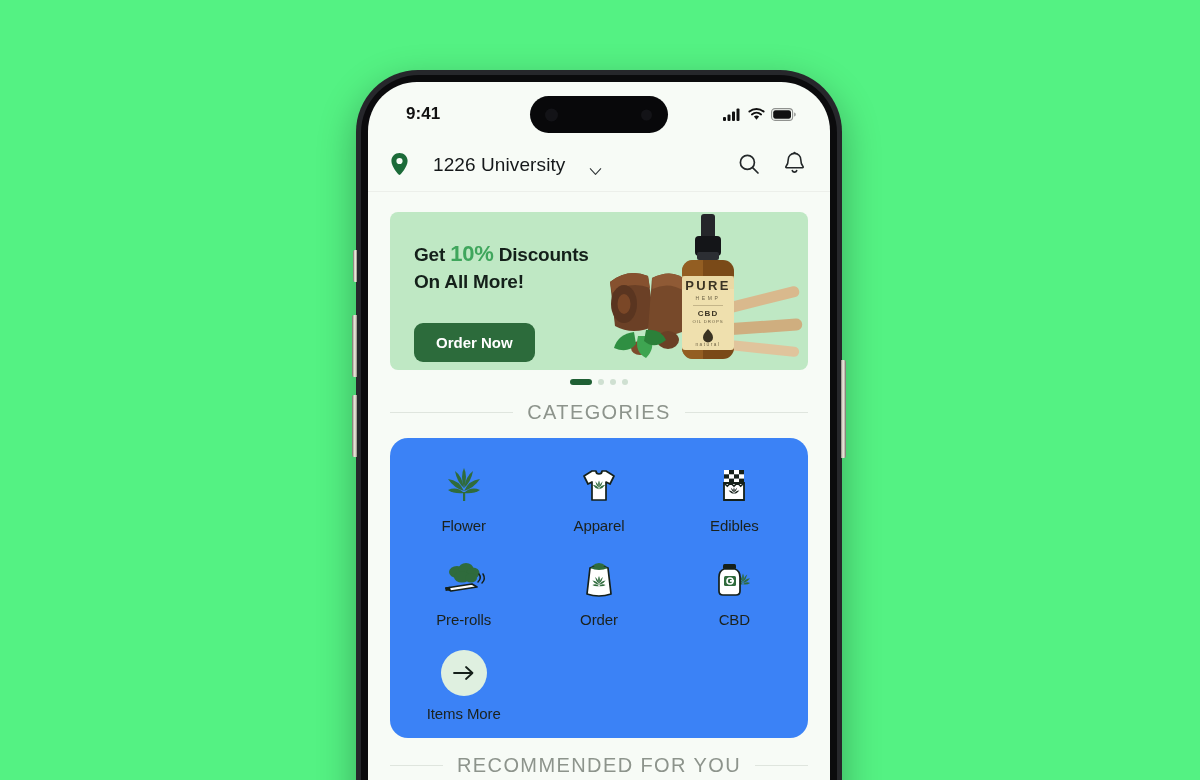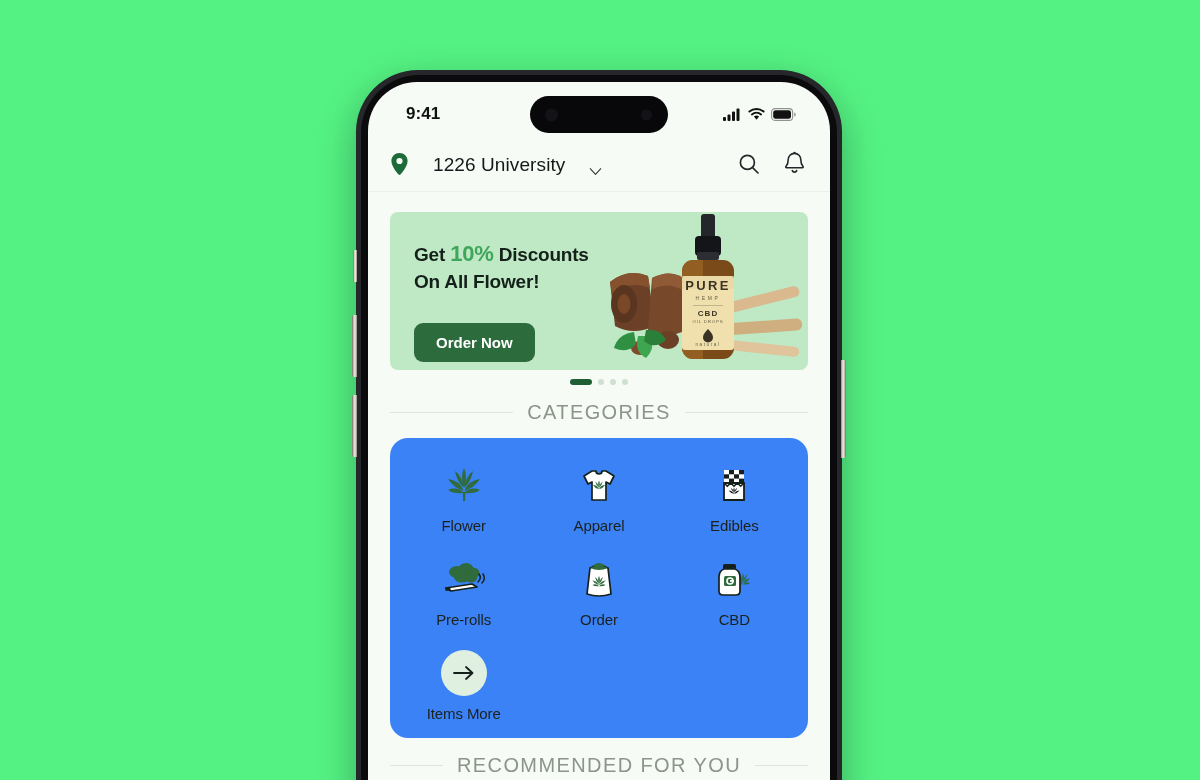--- a/index.html
+++ b/index.html
@@ -187,21 +187,21 @@
           <circle cx="11.5" cy="1.9" r="1.2" fill="#24282a"></circle>
         </svg>
       </div>
     </div>
 
     <div id="app-body">
 
       <div id="promo-banner">
         <div id="promo-title">
           <span>Get </span><span id="promo-pct">10%</span><span> Discounts</span><br>
-          <span>On All Flower!</span>
+          <span>On All More!</span>
         </div>
         <button id="promo-cta">Order Now</button>
 
         <svg id="promo-art" viewBox="0 0 210 158">
 
           <g>
             <rect x="128" y="92" width="78" height="11" rx="5" fill="#d9b98d" transform="rotate(-14 128 92)"></rect>
             <rect x="124" y="112" width="84" height="12" rx="6" fill="#cfae7f" transform="rotate(-4 124 112)"></rect>
             <rect x="136" y="128" width="70" height="10" rx="5" fill="#e0c49c" transform="rotate(6 136 128)"></rect>
           </g>

